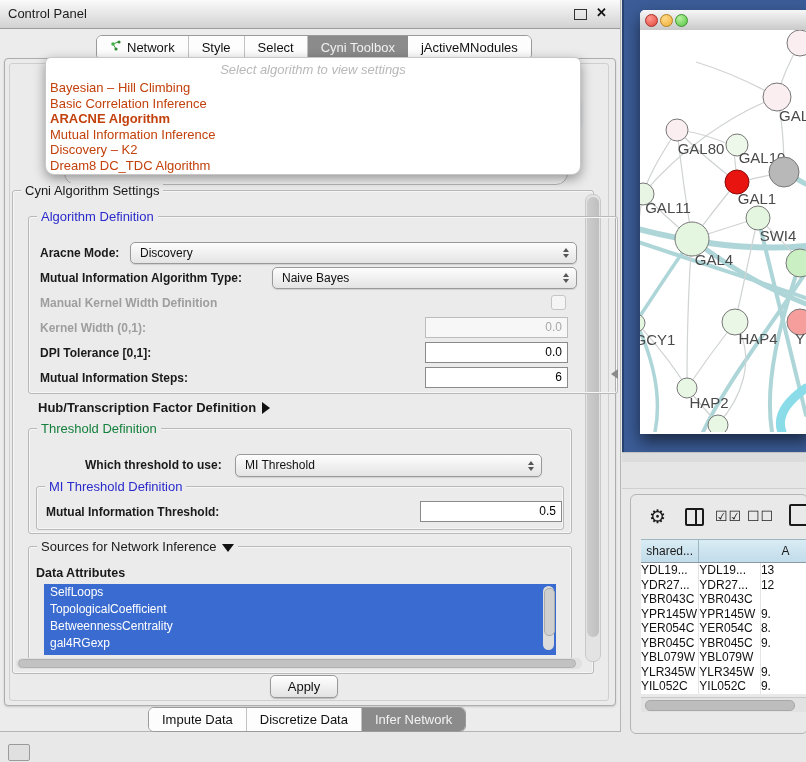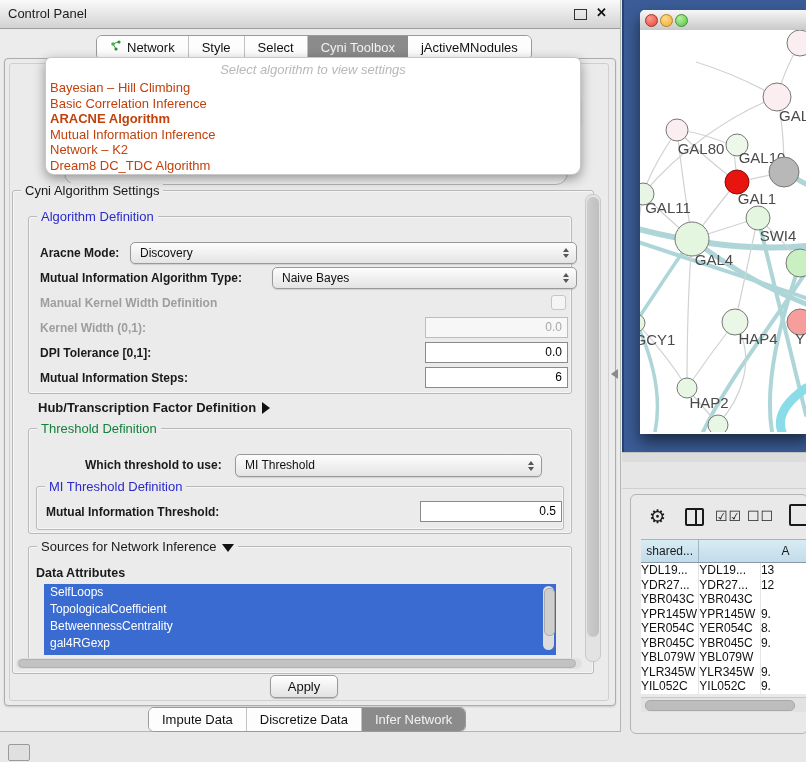--- a/index.html
+++ b/index.html
@@ -132,33 +132,33 @@
     <div id="bg-combo" class="abs"></div>
     <div id="bg-combo-focus" class="abs"></div>
 
     <div id="popup" class="abs">
       <div id="popup-prompt" class="abs">Select algorithm to view settings</div>
       <div id="popup-list" class="abs">
           <div class="pitem">Bayesian – Hill Climbing</div>
           <div class="pitem">Basic Correlation Inference</div>
           <div class="pitem bold">ARACNE Algorithm</div>
           <div class="pitem">Mutual Information Inference</div>
-          <div class="pitem">Network – K2</div>
+          <div class="pitem">Discovery – K2</div>
           <div class="pitem">Dream8 DC_TDC Algorithm</div>
         </div>
     </div>
 
     <div class="group" style="left:12px;top:190px;width:580px;height:482px;">
       <div class="gtitle">Cyni Algorithm Settings</div>
     </div>
     <div class="vscroll" style="left:585px;top:194px;width:14px;height:466px;">
       <div class="vthumb" style="top:2px;height:440px;"></div>
     </div>
 
-    <div class="group" style="left:28px;top:216px;width:542px;height:176px;">
+    <div class="group" style="left:28px;top:216px;width:542px;height:176px;padding-left:46px;">
       <div class="gtitle blue">Algorithm Definition</div>
     </div>
     <div class="lbl" style="left:40px;top:246px;">Aracne Mode:</div>
     <div class="combo" style="left:130px;top:242px;width:436px;height:20px;">
       <span>Discovery</span>
       <span class="spin">
           <i class="up"></i>
           <i class="dn"></i>
         </span>
     </div>

